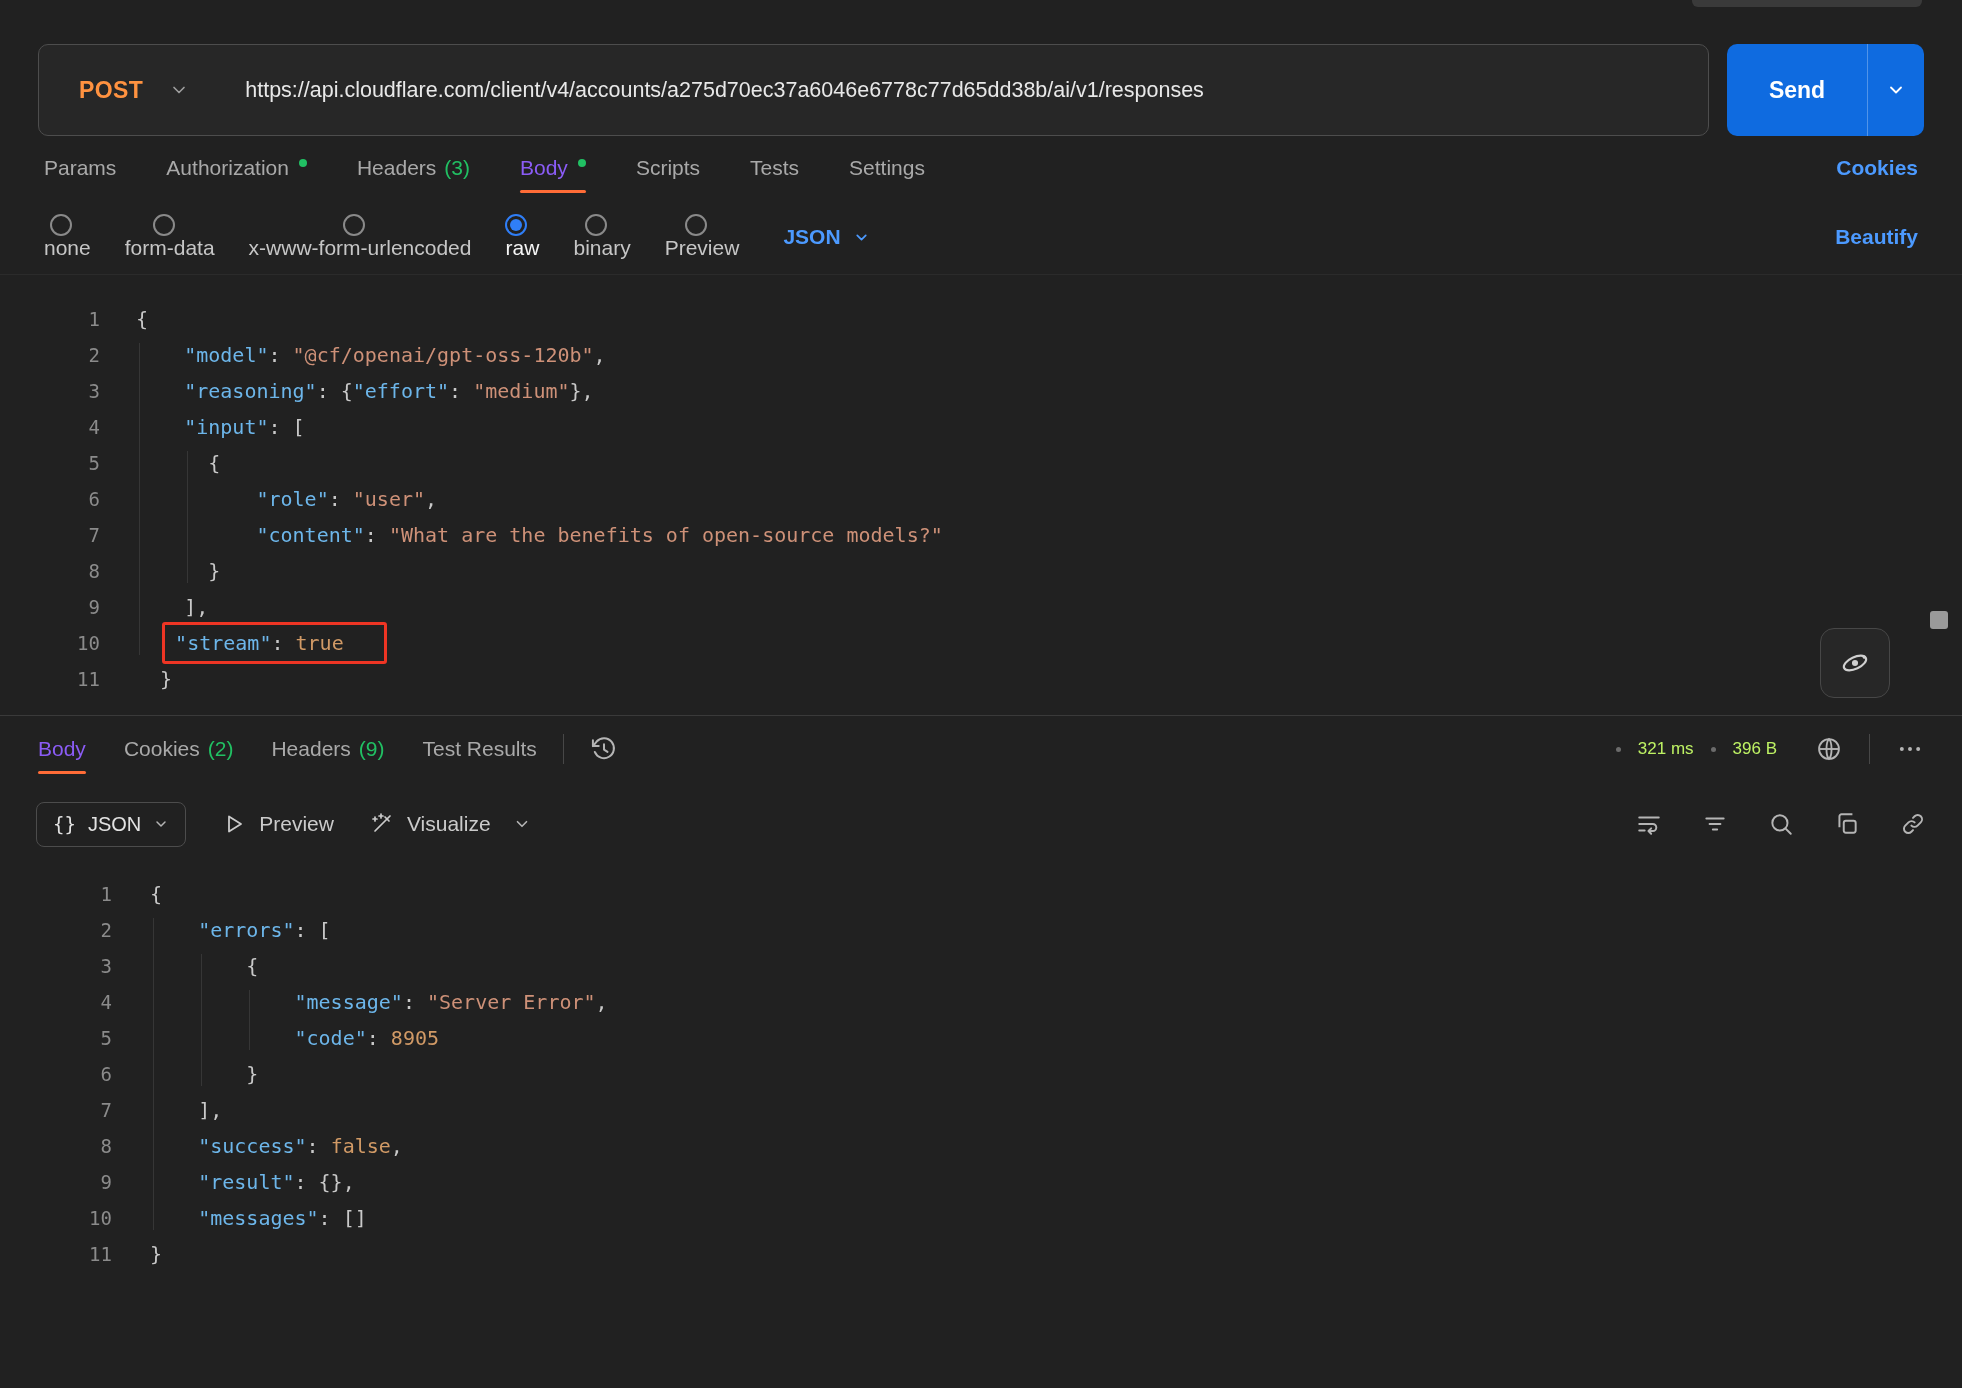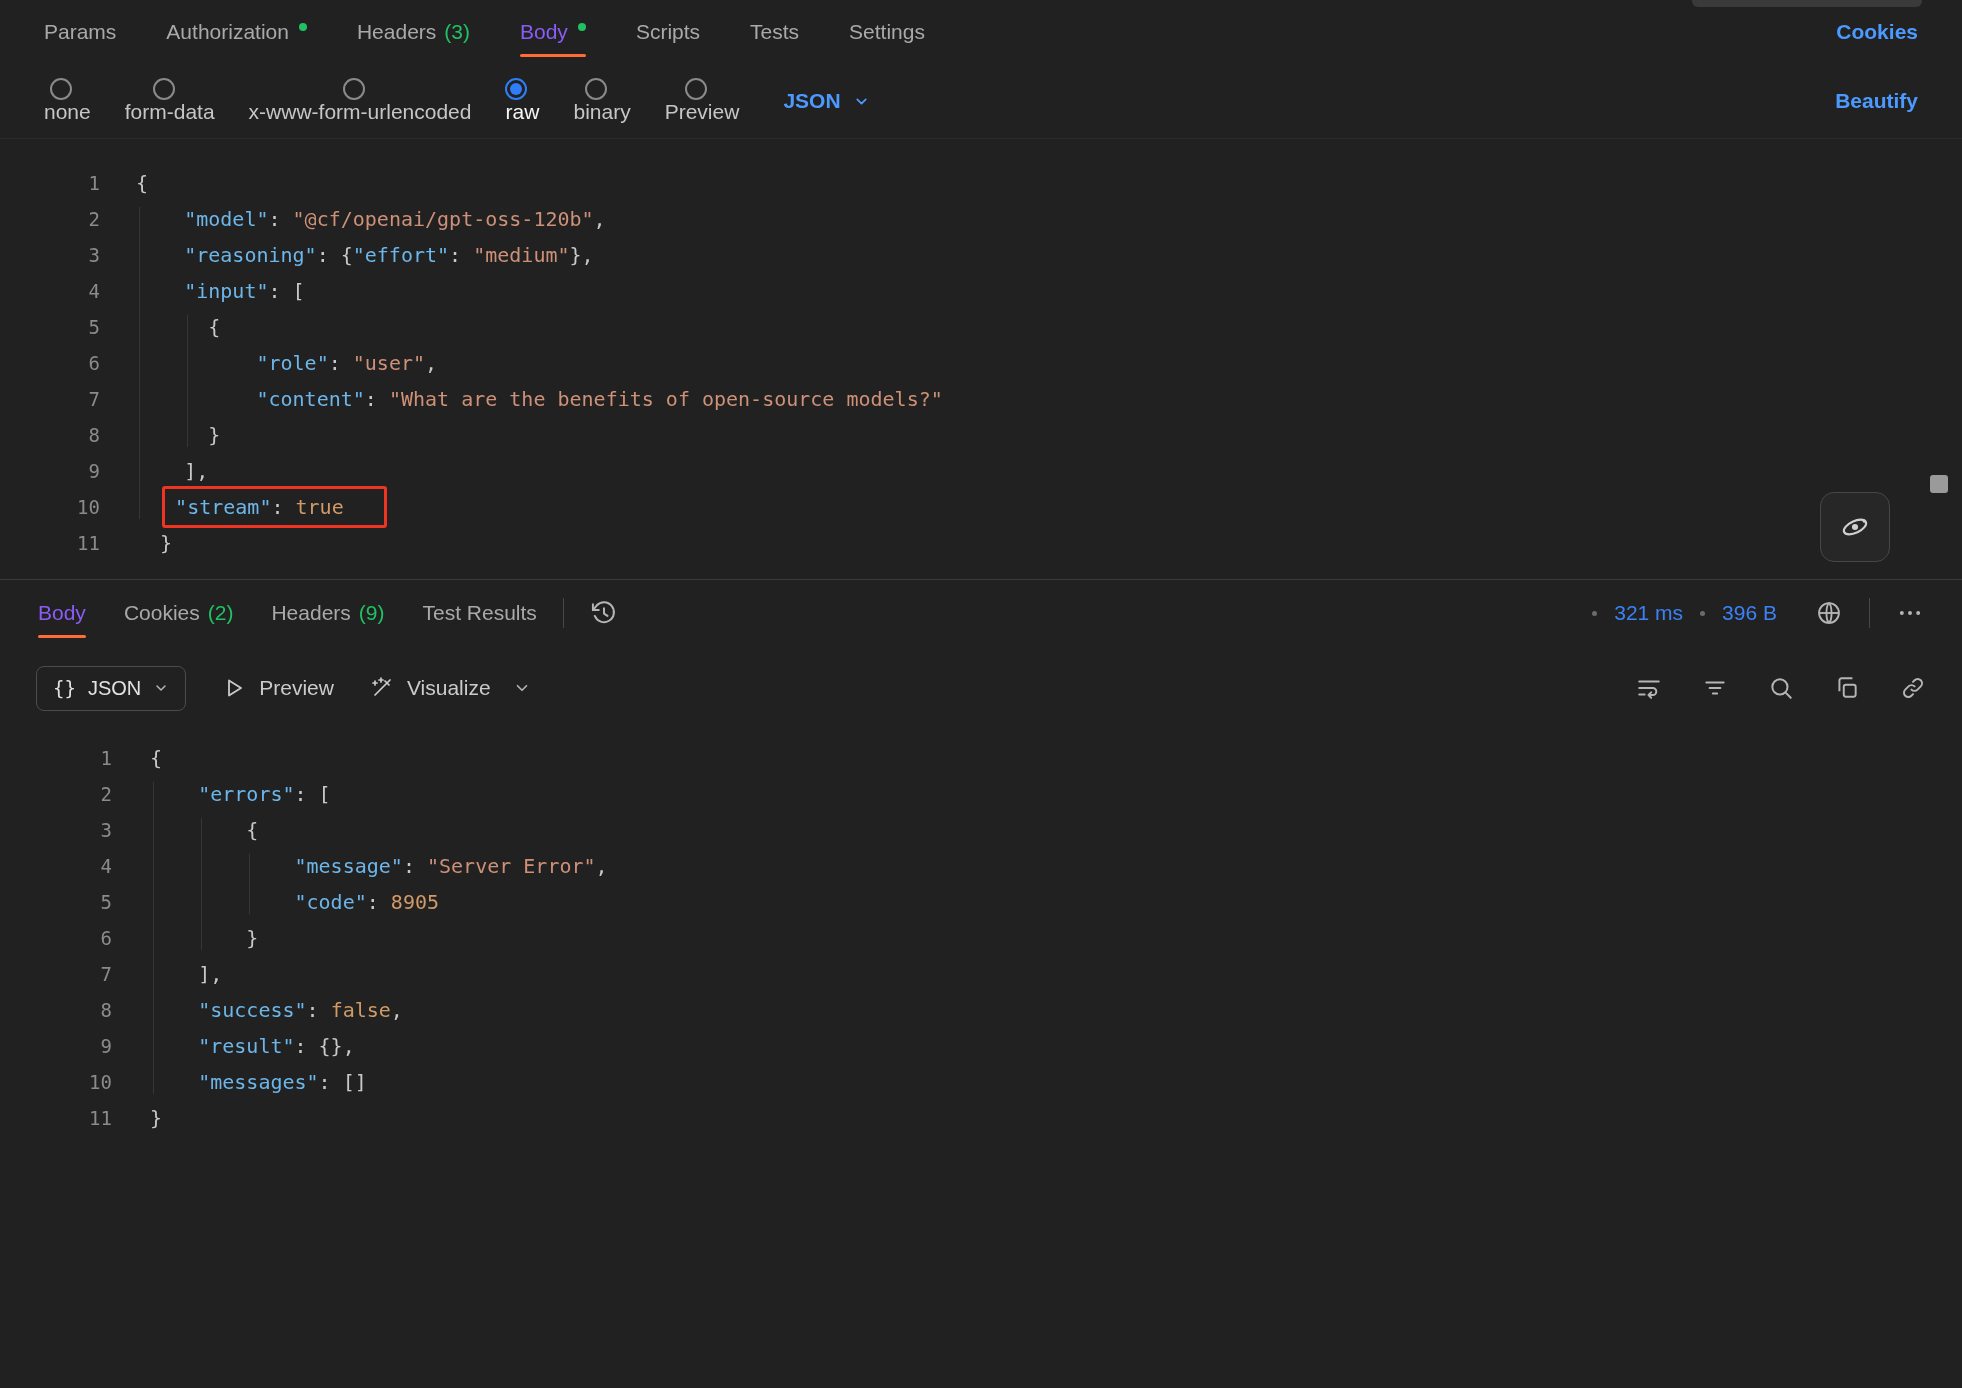--- a/index.html
+++ b/index.html
@@ -62,35 +62,56 @@
 
   
   .response{border-top:1px solid #3a3a3a;}
   .resp-header{display:flex;align-items:center;padding:0 38px;height:66px;}
   .vdiv{width:1px;height:30px;background:#474747;margin:0 26px;flex:none;}
   .hicon{color:#b5b5b5;display:flex;align-items:center;cursor:pointer;flex:none;}
   .spacer{flex:1;}
   .status-annotation{display:flex;border:3px solid var(--annotation-red);border-radius:2px;padding:13px 24px;margin:-16px 0;}
   .status-pill{background:var(--error-bg);color:var(--error-text);font-size:21px;padding:8px 20px;border-radius:6px;white-space:nowrap;cursor:pointer;}
   .sep-dot{width:5px;height:5px;border-radius:50%;background:#6b6b6b;margin:0 17px;flex:none;}
-  .meta{color:#3b82f6;font-size:21px;white-space:nowrap;cursor:default;}
+  .meta{color:#bef264;font-size:17px;white-space:nowrap;cursor:default;}
   .resp-toolbar{display:flex;align-items:center;padding:0 36px;height:84px;}
   .format-btn{display:flex;align-items:center;gap:12px;border:1px solid #4c4c4c;border-radius:8px;padding:10px 16px;color:#e2e2e2;font-size:20px;cursor:pointer;}
   .braces{font-family:"DejaVu Sans Mono",monospace;font-size:19px;color:#e2e2e2;}
   .tool{display:flex;align-items:center;gap:13px;color:#cbcbcb;font-size:21px;margin-left:36px;cursor:pointer;}
   .tool-caret{margin-left:22px;color:#b5b5b5;cursor:pointer;}
   .icon-btn{color:#b5b5b5;margin-left:40px;cursor:pointer;}
 </style>
 </head>
 <body>
 
 <div class="app">
 
   <div class="top-remnant"></div>
 
+  <div class="url-row">
+    <div class="url-box">
+      <div class="method">
+        <span class="method-label">POST</span>
+        <svg width="20" height="20" viewBox="0 0 24 24" fill="none" stroke="#9e9e9e" stroke-width="2" stroke-linecap="round" stroke-linejoin="round">
+            <path d="M6 9l6 6 6-6"></path>
+          </svg>
+      </div>
+      <input class="url-input" readonly="" value="https://api.cloudflare.com/client/v4/accounts/a275d70ec37a6046e6778c77d65dd38b/ai/v1/responses" style="">
+    </div>
+    <div class="send">
+      <div class="send-main">
+          <span>Send</span>
+        </div>
+      <div class="send-caret">
+        <svg width="20" height="20" viewBox="0 0 24 24" fill="none" stroke="#fff" stroke-width="2.2" stroke-linecap="round" stroke-linejoin="round">
+            <path d="M6 9l6 6 6-6"></path>
+          </svg>
+      </div>
+    </div>
+  </div>
 
   <div class="tabs-row">
     <div class="tabs" id="req-tabs">
         <div class="tab"><span>Params</span></div>
         <div class="tab"><span>Authorization</span><span class="tab-dot"></span></div>
         <div class="tab"><span>Headers</span><span class="tab-count">(3)</span></div>
         <div class="tab active"><span>Body</span><span class="tab-dot"></span></div>
         <div class="tab"><span>Scripts</span></div>
         <div class="tab"><span>Tests</span></div>
         <div class="tab"><span>Settings</span></div>

